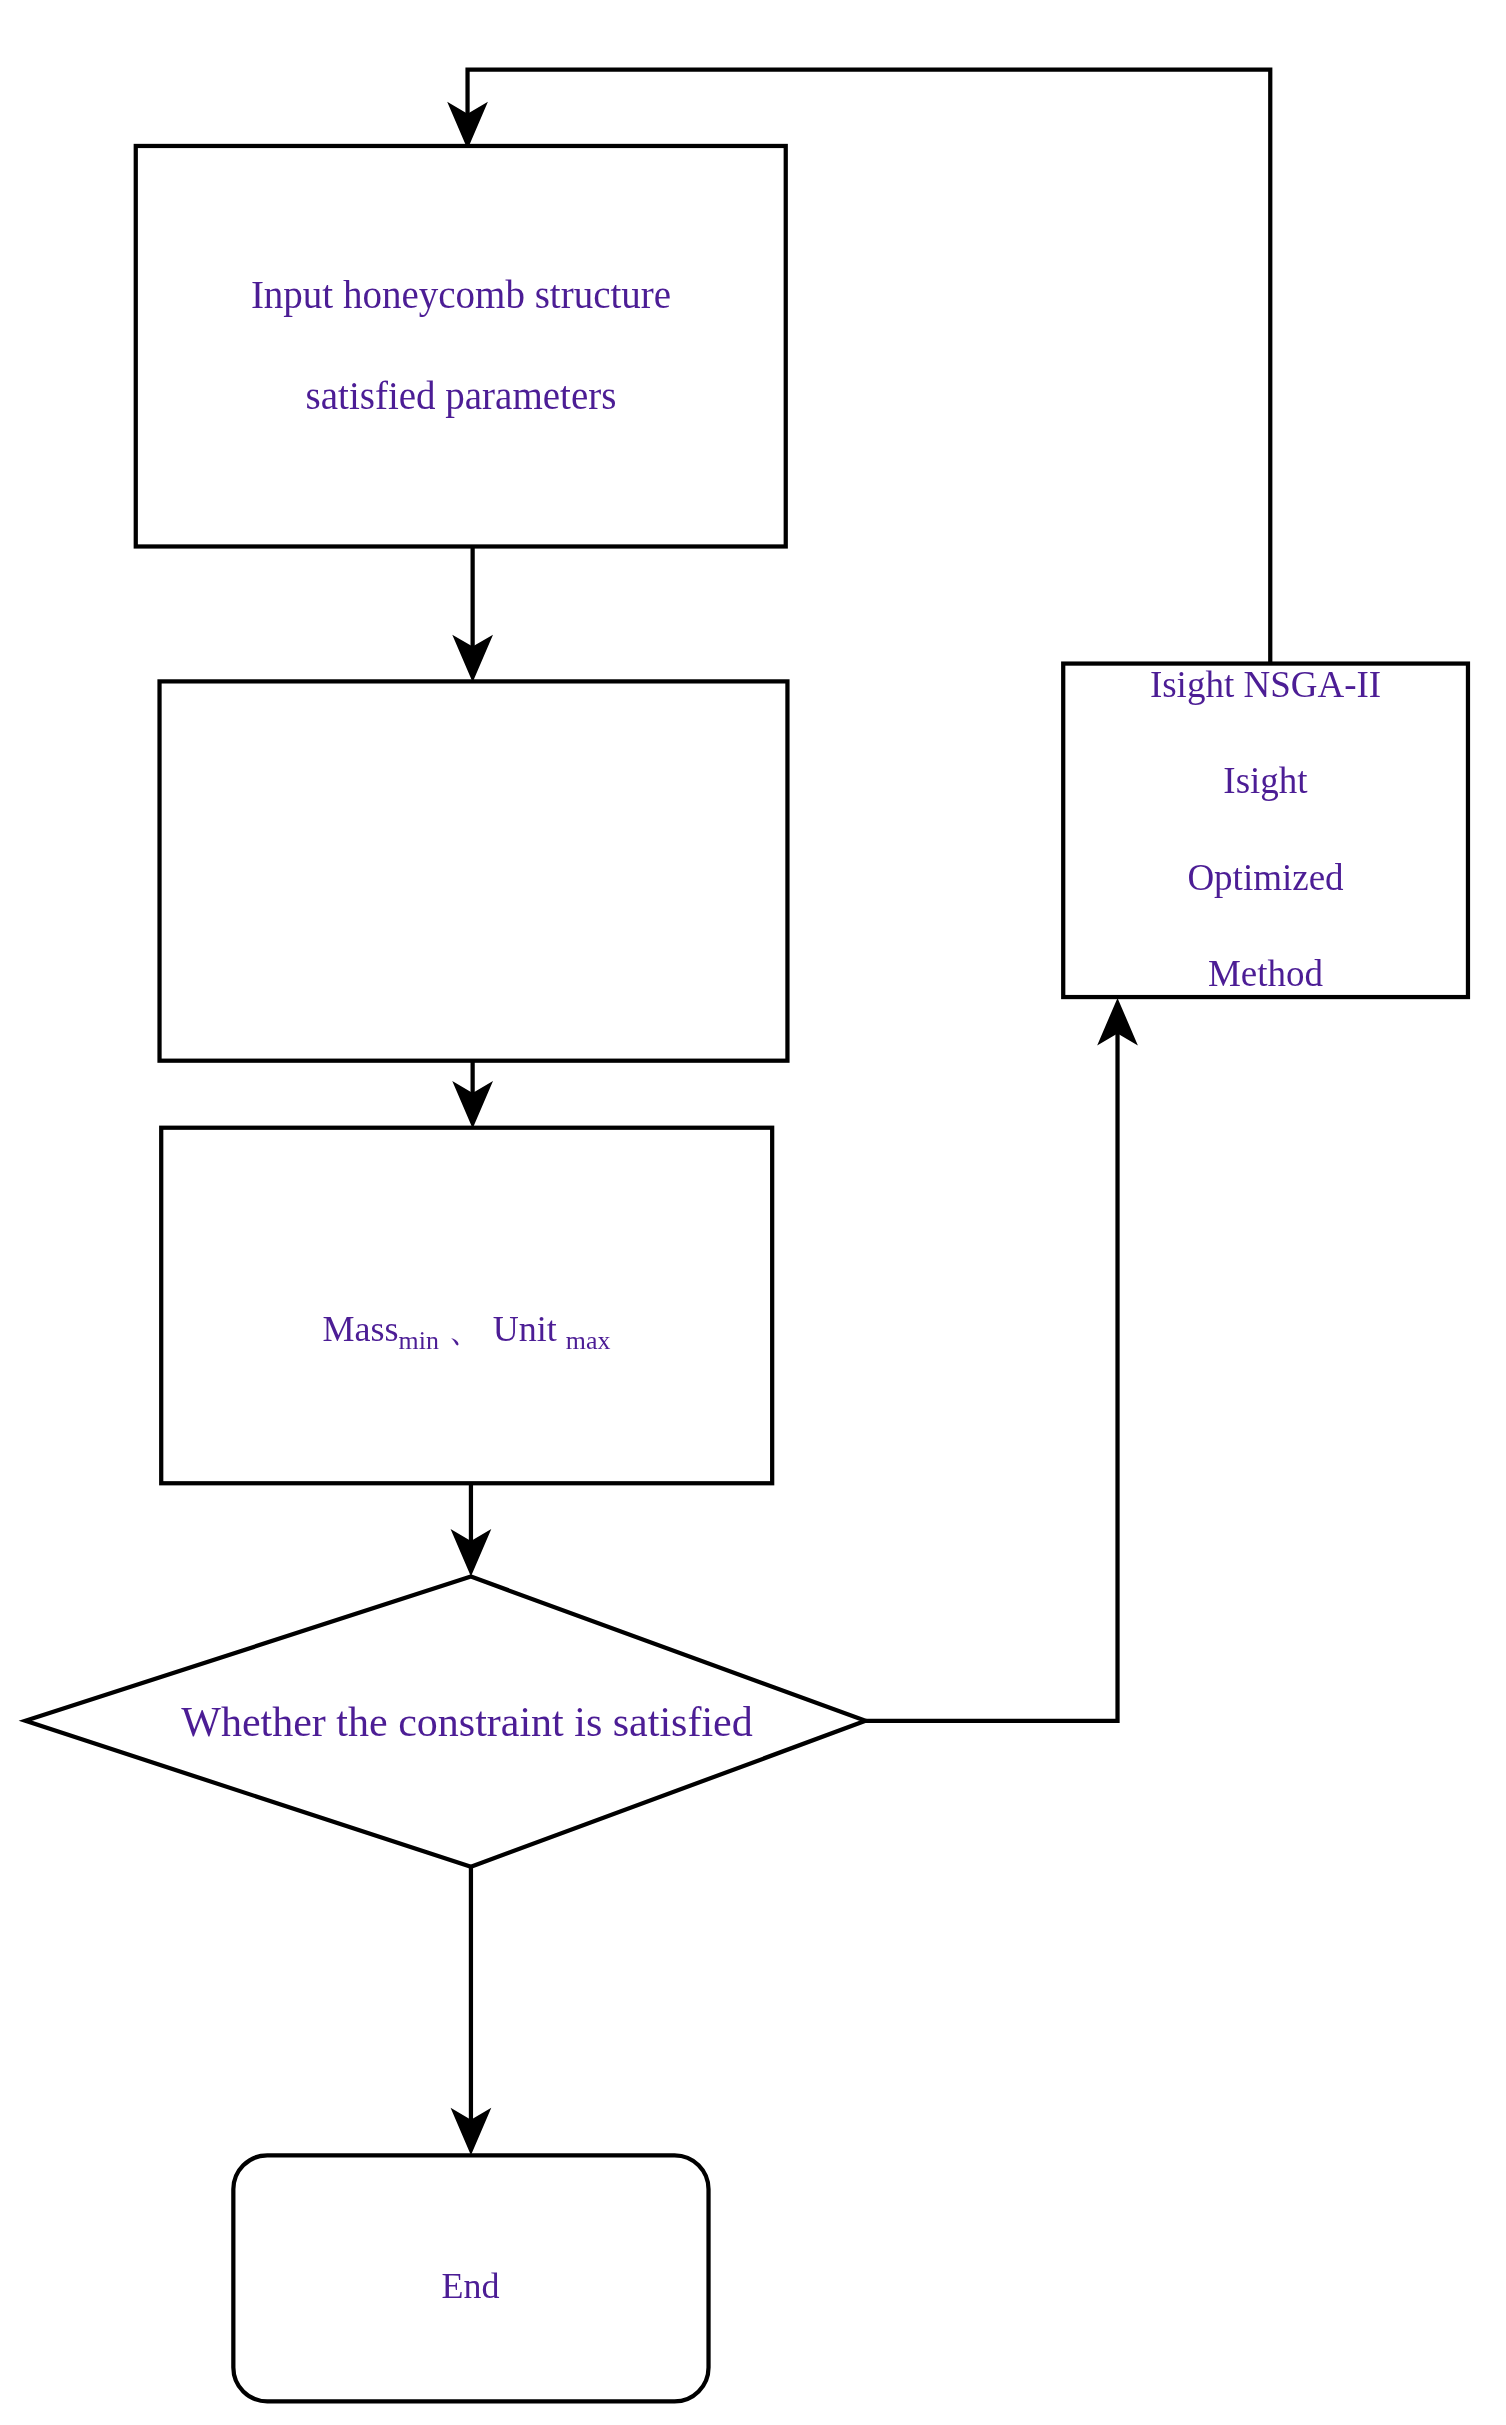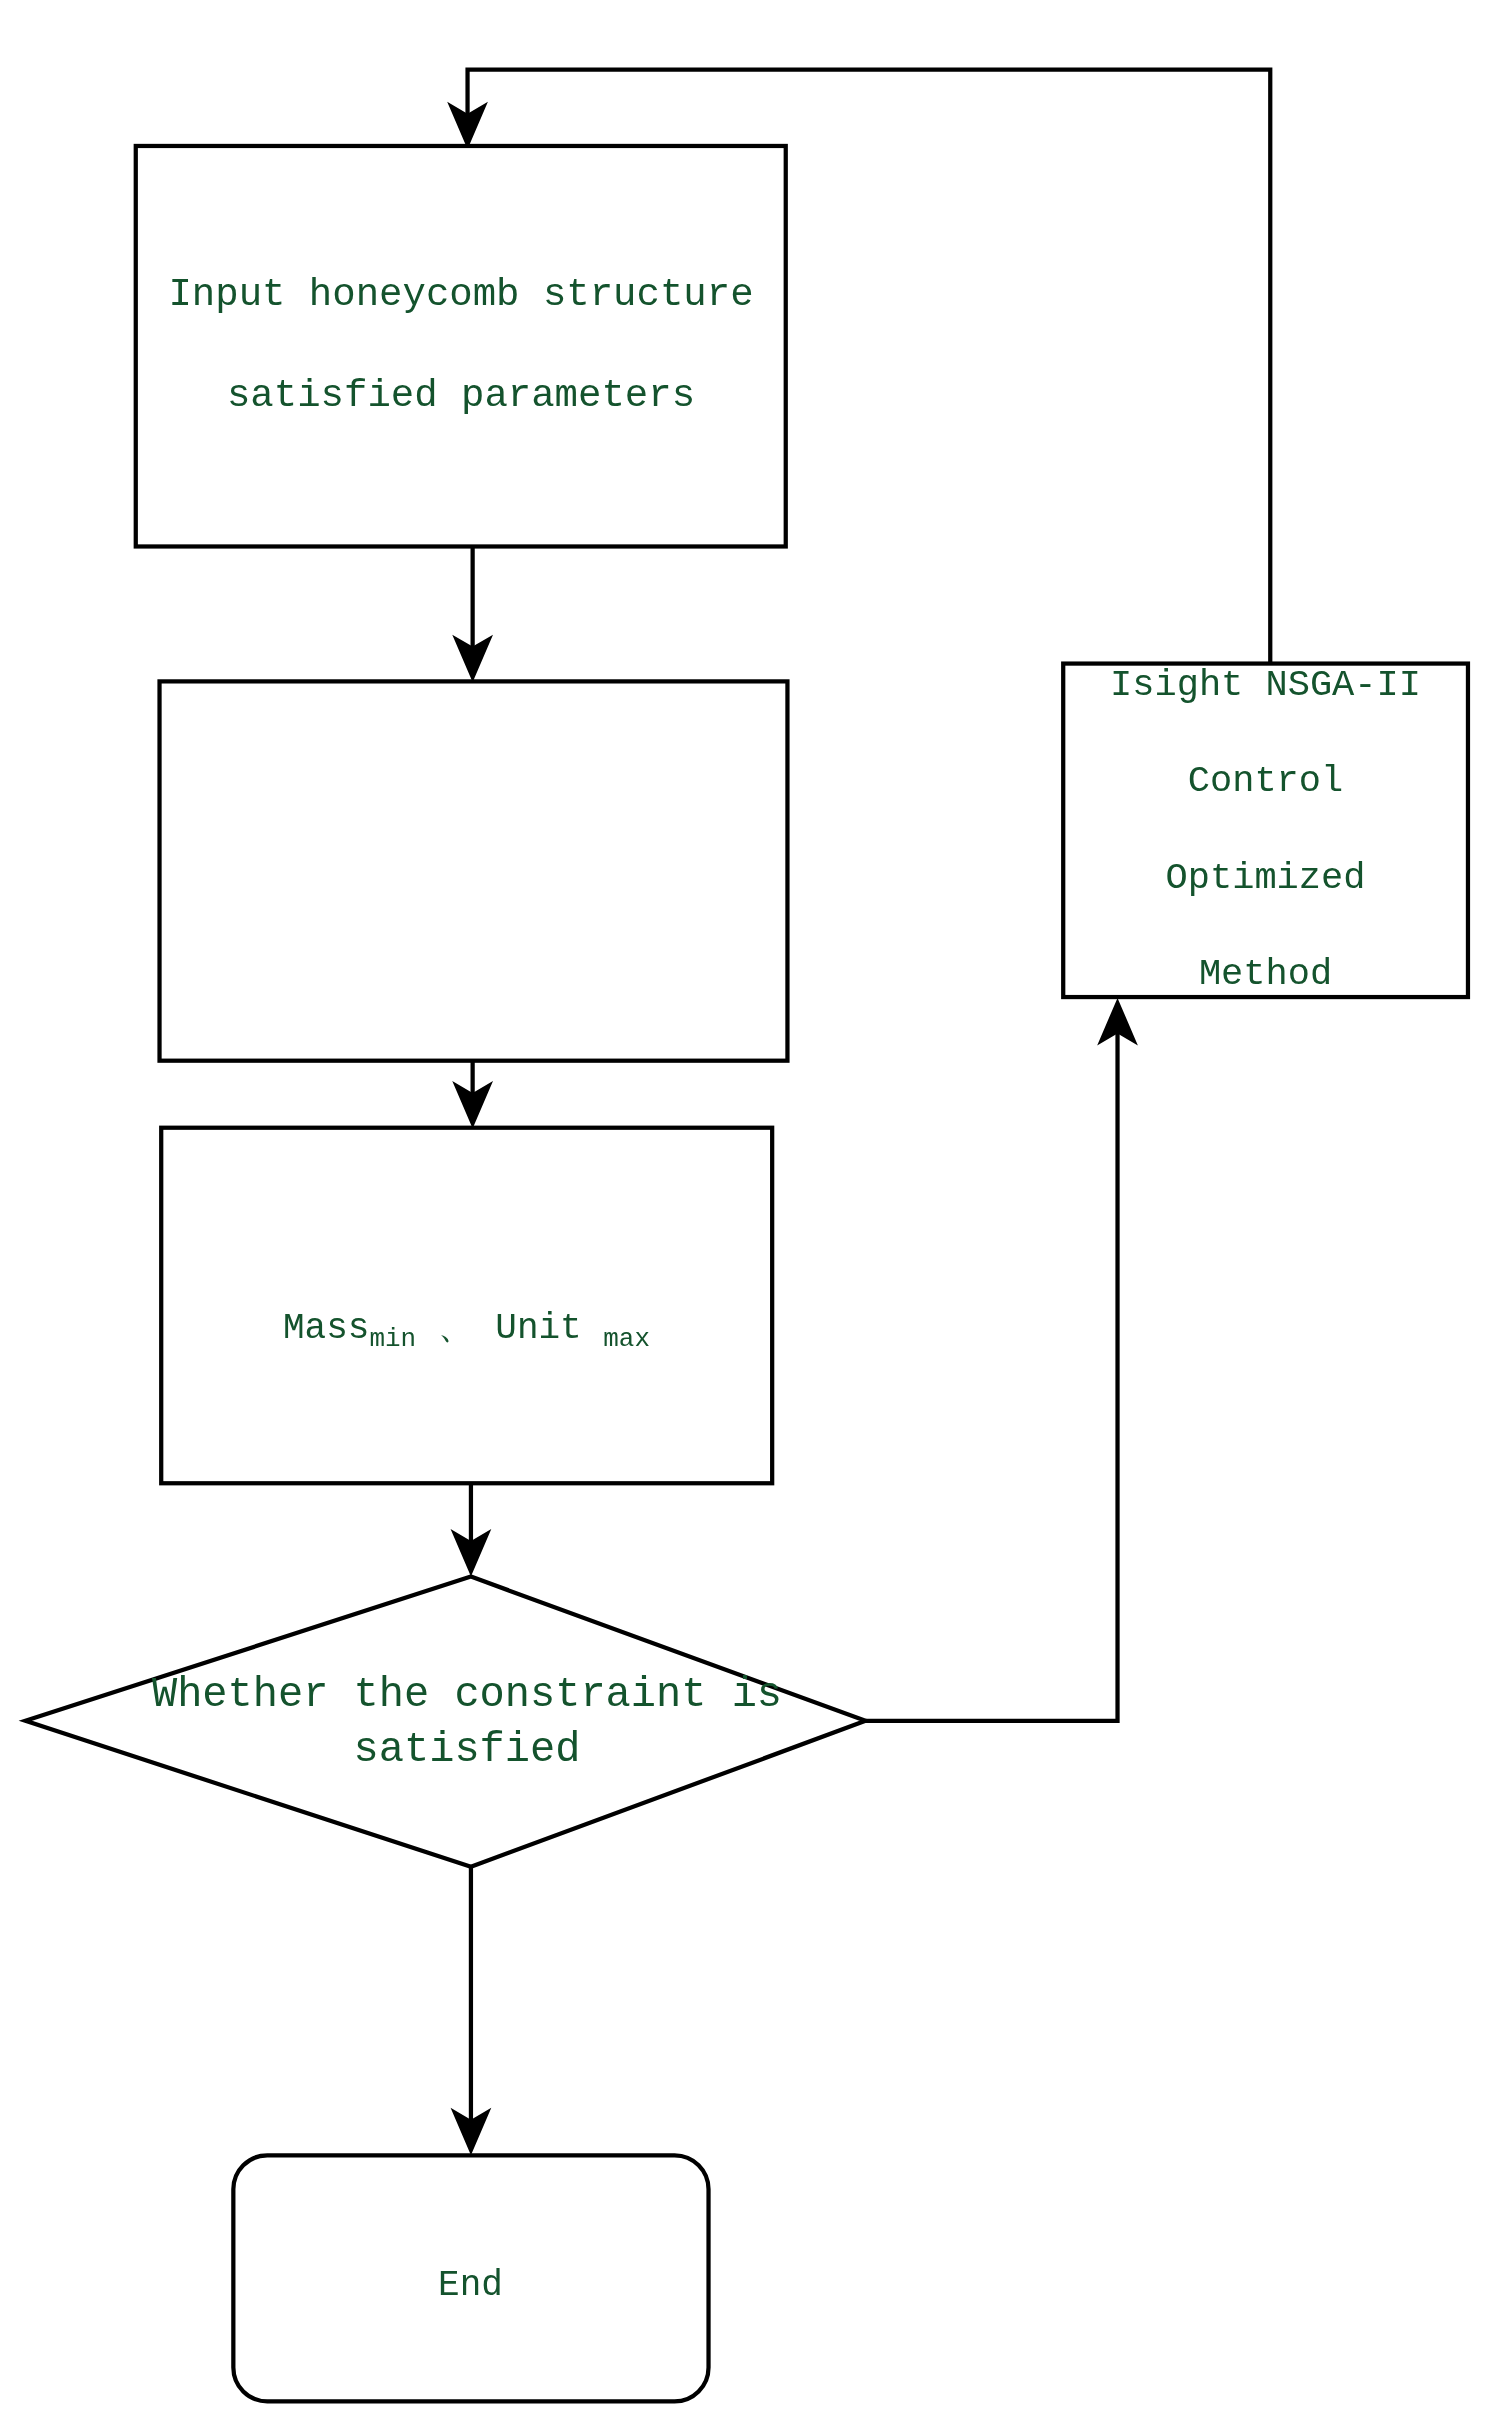--- a/index.html
+++ b/index.html
@@ -43,22 +43,22 @@
   .arrow-head {
     fill: #000000;
     stroke: none;
   }
   .node-text {
     position: absolute;
     display: flex;
     align-items: center;
     justify-content: center;
     text-align: center;
-    color: #14532d;
-    font-family: Liberation Mono, monospace;
+    color: #4c1d95;
+    font-family: Liberation Serif, serif;
     pointer-events: none;
     line-height: 1.30;
     white-space: pre-line;
   }
   .node-text span.tline {
     display: block;
   }
   sub {
     font-size: 0.72em;
     vertical-align: -0.30em;
@@ -152,21 +152,21 @@
     <div>
       <span class="tline">
         <span>Mass</span><sub>min</sub><span> 、 </span><span>Unit </span><sub>max</sub>
       </span>
     </div>
   </div>
 
   <div class="node-text" id="t-right">
     <div>
       <span class="tline">Isight NSGA-II</span>
-      <span class="tline">Control</span>
+      <span class="tline">Isight</span>
       <span class="tline">Optimized</span>
       <span class="tline">Method</span>
     </div>
   </div>
 
   <div class="node-text" id="t-diamond">
     <div>
       <span class="tline">Whether the constraint is satisfied</span>
     </div>
   </div>

